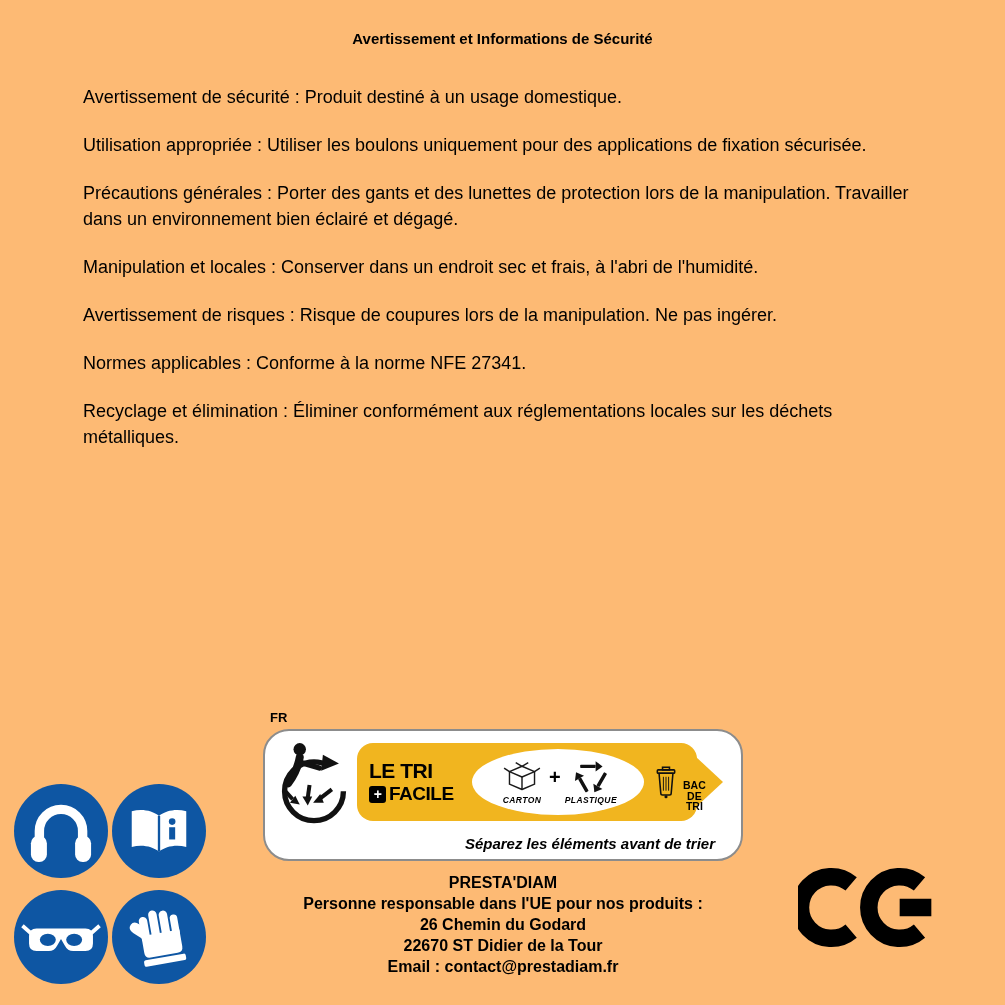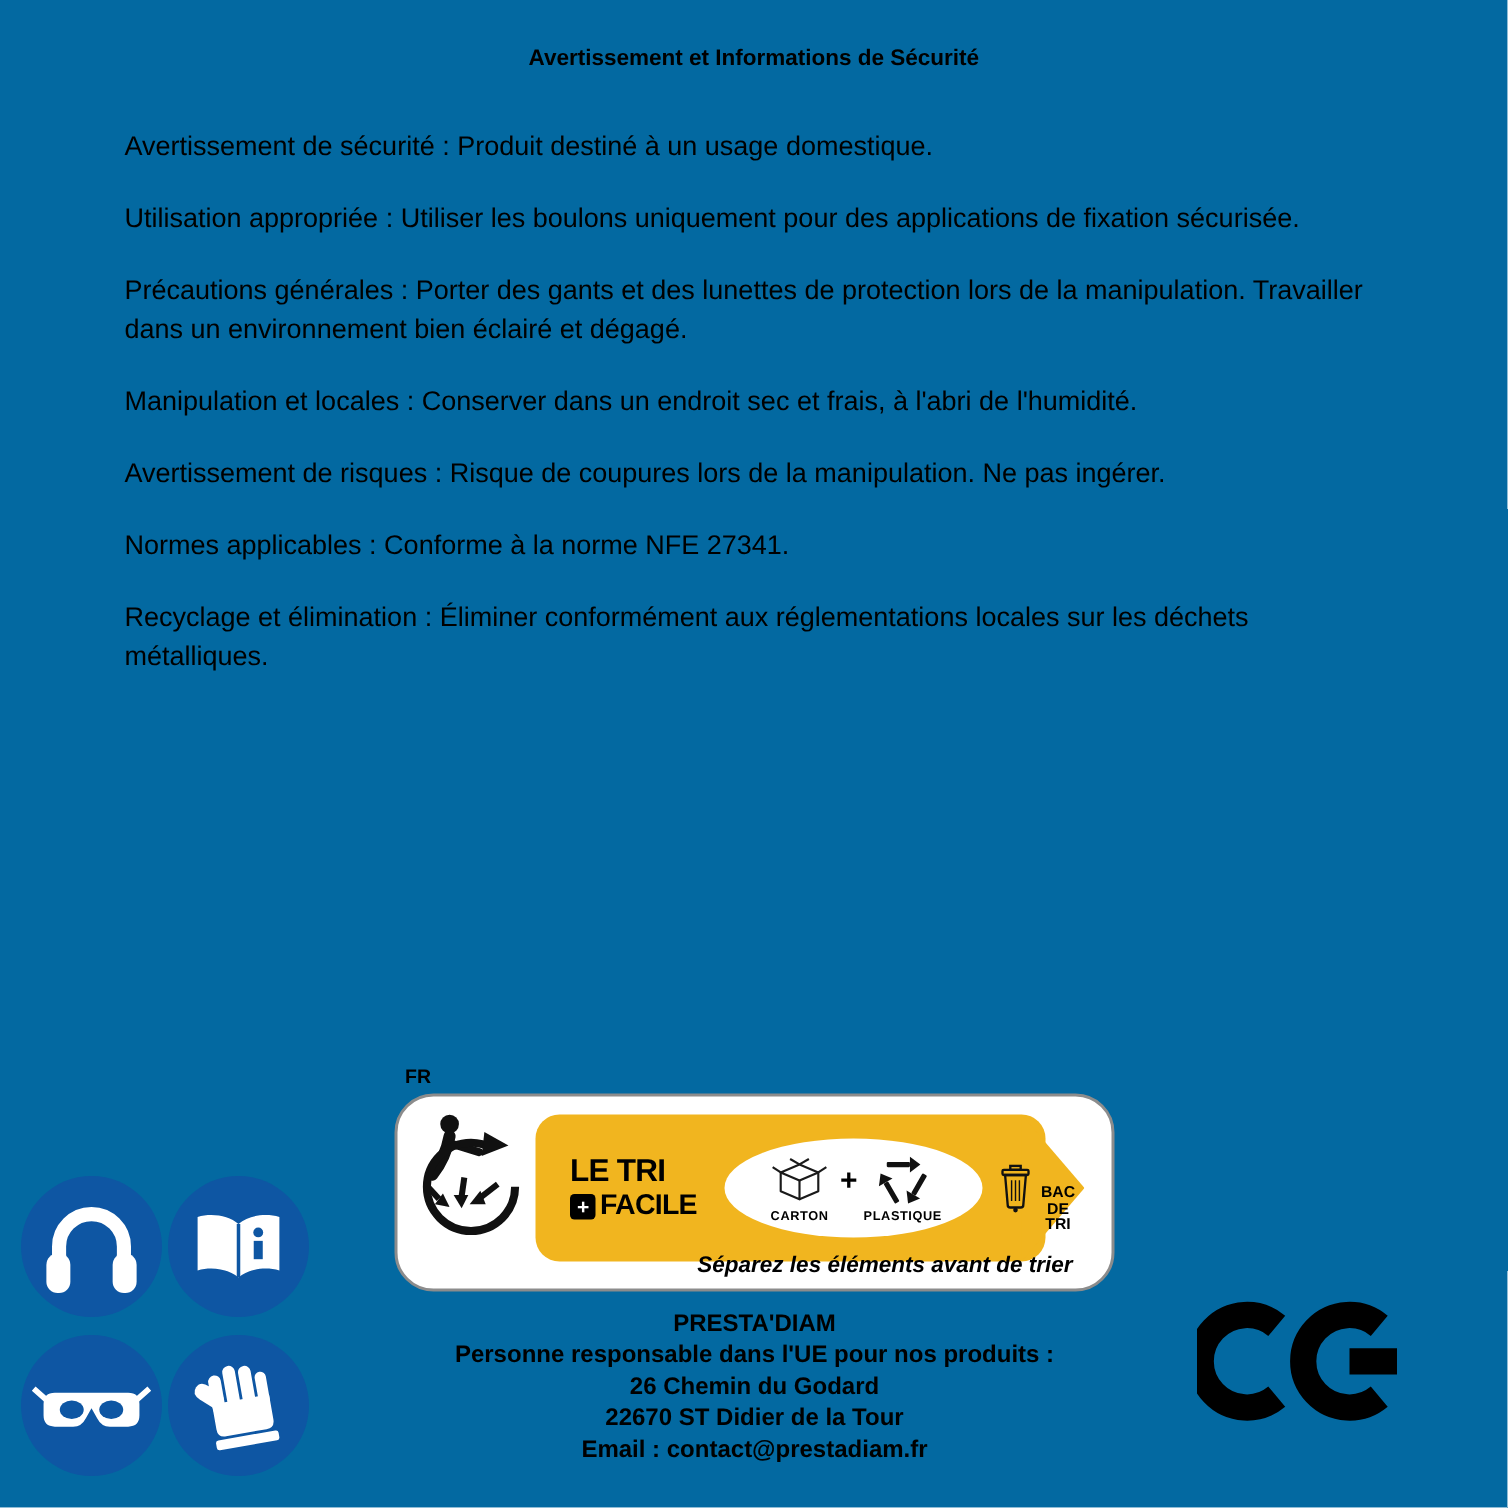--- a/index.html
+++ b/index.html
@@ -2,21 +2,21 @@
 <html style="--safety-blue: #0E56A3; --tri-yellow: #F1B51F; --ink: #000000; --badge-border: #8C8C8C;"><head>
 <meta charset="utf-8">
 <style>
   * { margin:0; padding:0; box-sizing:border-box; }
   html,body { background:#fff; }
   body {
     width:1005px; height:1005px;
     font-family:"Liberation Sans", sans-serif;
     color:var(--ink,#000);
   }
-  .page { position:relative; width:1005px; height:1005px; background:#0369a1; overflow:hidden; }
+  .page { position:relative; width:1005px; height:1005px; background:#fdba74; overflow:hidden; }
 
   .doc-title {
     position:absolute; top:30px; left:0; width:100%;
     text-align:center; font-size:15px; font-weight:700;
   }
   .body-text {
     position:absolute; top:84px; left:83px; width:838px;
     font-size:18px; line-height:26px;
   }
   .body-text p { margin-bottom:22px; }
@@ -35,22 +35,22 @@
   .ico-blue-stroke { stroke:var(--safety-blue,#0E56A3); fill:none; }
 
   
   .fr-label { position:absolute; left:270px; top:710px; font-size:13px; font-weight:700; }
   .infotri {
     position:absolute; left:263px; top:729px; width:480px; height:132px;
     background:#fff; border:2px solid var(--badge-border,#8C8C8C); border-radius:26px;
   }
   .triman { position:absolute; left:8px; top:8px; width:82px; height:92px; }
   .band {
-    position:absolute; left:92px; top:12px; height:98px; width:366px;
-    display:flex; align-items:center; gap:5px; padding-left:23px;
+    position:absolute; left:92px; top:12px; height:78px; width:366px;
+    display:flex; align-items:center; gap:5px; padding-left:12px;
   }
   .band::before {
     content:""; position:absolute; inset:0 26px 0 0;
     background:var(--tri-yellow,#F1B51F); border-radius:16px;
   }
   .band::after {
     content:""; position:absolute; top:0; bottom:0; right:0; width:42px;
     background:var(--tri-yellow,#F1B51F);
     clip-path:polygon(0 0, 100% 50%, 0 100%);
   }
@@ -60,21 +60,21 @@
   .tri-line2 { display:flex; align-items:center; gap:3px; font-size:19px; font-weight:800; letter-spacing:-0.5px; }
   .plus-box {
     display:inline-flex; align-items:center; justify-content:center;
     width:17px; height:17px; background:#000; color:#fff;
     font-size:14px; font-weight:900; border-radius:3px; line-height:1;
   }
   .mat-ellipse {
     width:172px; height:66px; flex:none; background:#fff; border-radius:50%;
     display:flex; align-items:center; justify-content:center; gap:4px;
   }
-  .mat { display:flex; flex-direction:column; align-items:center; gap:1px; }
+  .mat { display:flex; flex-direction:column; align-items:center; gap:1px;font-style:italic; }
   .mat-label { font-size:8.5px; font-weight:700; letter-spacing:0.4px; }
   .mat-plus { font-size:20px; font-weight:900; margin-top:-10px; }
   .bac { display:flex; align-items:center; gap:4px; margin-left:4px; }
   .bac-text { font-size:10.5px; font-weight:800; line-height:10.5px; text-align:center;margin-top:28px; }
   .tagline {
     position:absolute; right:26px; bottom:7px;
     font-style:italic; font-weight:700; font-size:15px;
   }
 
   

